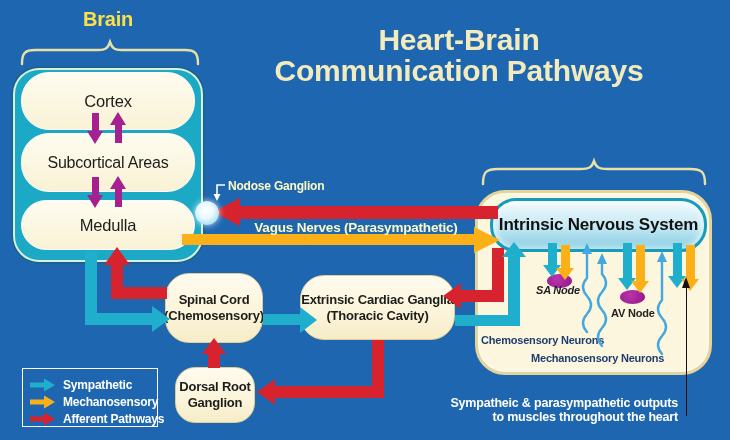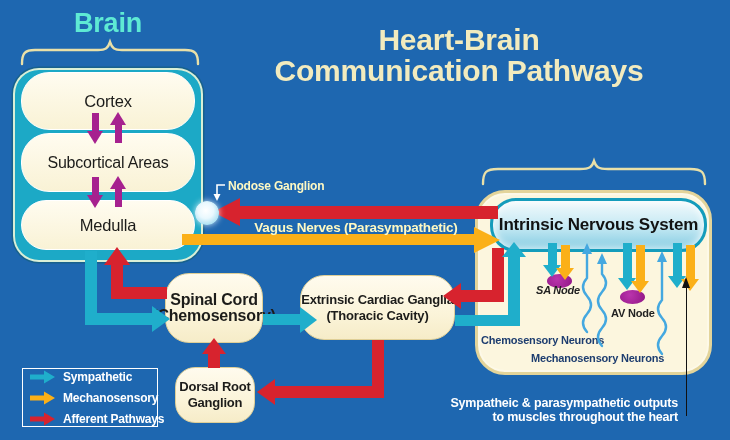--- a/index.html
+++ b/index.html
@@ -3,21 +3,21 @@
 <meta charset="utf-8">
 <style>
   html,body{margin:0;padding:0;background:#0d3a66;}
   *{box-sizing:border-box;font-family:"Liberation Sans",sans-serif;}
   #stage{position:relative;width:730px;height:440px;background:#1E67B0;overflow:hidden;letter-spacing:-0.2px;}
   .abs{position:absolute;}
   .bar{position:absolute;}
   .tri{position:absolute;width:0;height:0;}
   .wlabel{position:absolute;color:#fef9c3;font-weight:bold;white-space:nowrap;}
   .title{position:absolute;color:#F2EBBE;font-weight:bold;font-size:30px;line-height:31px;text-align:center;}
-  .bracket-label{position:absolute;color:#5eead4;font-weight:bold;font-size:27px;text-align:center;}
+  .bracket-label{position:absolute;color:#fde047;font-weight:bold;font-size:20px;text-align:center;}
   .creambox{position:absolute;background:linear-gradient(180deg,#FFFBEE 0%,#FBF4D9 60%,#F6ECC8 100%);border:1.5px solid #DFCF97;display:flex;flex-direction:column;align-items:center;justify-content:center;text-align:center;color:#1c1c1a;font-weight:bold;}
   .brainnode{position:absolute;background:linear-gradient(180deg,#FFFCF0,#F9F2D5);border:1.5px solid #ffffff;border-radius:28px;display:flex;align-items:center;justify-content:center;color:#1c1c1a;font-weight:normal;font-size:16.5px;}
   .navytext{position:absolute;color:#1D3D6F;font-weight:bold;font-size:11px;white-space:nowrap;}
   .ellipse{position:absolute;border-radius:50%;background:radial-gradient(circle at 40% 35%,#BA34AC,#8F1585);}
   .legend-row{display:flex;align-items:center;gap:7px;height:15px;margin:0 0 0 7px;}
   .legend-row span{color:#fff;font-weight:bold;font-size:12px;white-space:nowrap;}
   svg{position:absolute;overflow:visible;}
 </style>
 </head>
 <body>
@@ -63,21 +63,21 @@
     <span style="color:#121212;font-weight:bold;font-size:17px;">Intrinsic Nervous System</span>
   </div>
 
   <div class="ellipse" style="left:547px;top:274px;width:25px;height:14px;"></div>
   <div class="navytext" style="left:536px;top:284px;color:#222222;font-style:italic;">SA Node</div>
   <div class="ellipse" style="left:620px;top:290px;width:25px;height:14px;"></div>
   <div class="navytext" style="left:611px;top:307px;color:#222222;">AV Node</div>
   <div class="navytext" style="left:481px;top:334px;">Chemosensory Neurons</div>
   <div class="navytext" style="left:531px;top:352px;">Mechanosensory Neurons</div>
 
-  <div class="creambox" style="left:165px;top:273px;width:98px;height:70px;border-radius:24px;font-size:16px;line-height:16px;">
+  <div class="creambox" style="left:165px;top:273px;width:98px;height:70px;border-radius:24px;font-size:13px;line-height:16px;">
     <div>Spinal Cord</div>
     <div>(Chemosensory)</div>
   </div>
   <div class="creambox" style="left:300px;top:275px;width:155px;height:65px;border-radius:24px;font-size:13px;line-height:16px;">
     <div>Extrinsic Cardiac Ganglia</div>
     <div>(Thoracic Cavity)</div>
   </div>
   <div class="creambox" style="left:175px;top:367px;width:80px;height:56px;border-radius:20px;font-size:13px;line-height:16px;">
     <div>Dorsal Root</div>
     <div>Ganglion</div>
@@ -152,21 +152,21 @@
     <path d="M17,3 L9,3 L9,13" fill="none" stroke="#ffffff" stroke-width="1.6"></path>
     <polygon points="5.5,12 12.5,12 9,19" fill="#ffffff"></polygon>
   </svg>
   <div class="wlabel" style="left:228px;top:179px;font-size:12px;">Nodose Ganglion</div>
 
   <div class="abs" style="left:438px;top:396px;width:240px;text-align:right;color:#ffffff;font-weight:bold;font-size:12.5px;line-height:14px;">
     <div>Sympatheic &amp; parasympathetic outputs</div>
     <div>to muscles throughout the heart</div>
   </div>
 
-  <div class="abs" style="left:22px;top:368px;width:136px;height:59px;border:1.5px solid #ffffff;display:flex;flex-direction:column;justify-content:space-between;gap:2px;">
+  <div class="abs" style="left:22px;top:368px;width:136px;height:59px;border:1.5px solid #ffffff;display:flex;flex-direction:column;justify-content:flex-end;gap:2px;">
     <div class="legend-row">
       <svg style="position:static;" width="26" height="14">
           <polygon points="0,4.5 14,4.5 14,0.5 25,7 14,13.5 14,9.5 0,9.5" fill="#1FAECB"></polygon>
         </svg>
       <span>Sympathetic</span>
     </div>
     <div class="legend-row">
       <svg style="position:static;" width="26" height="14">
           <polygon points="0,4.5 14,4.5 14,0.5 25,7 14,13.5 14,9.5 0,9.5" fill="#FBB018"></polygon>
         </svg>

